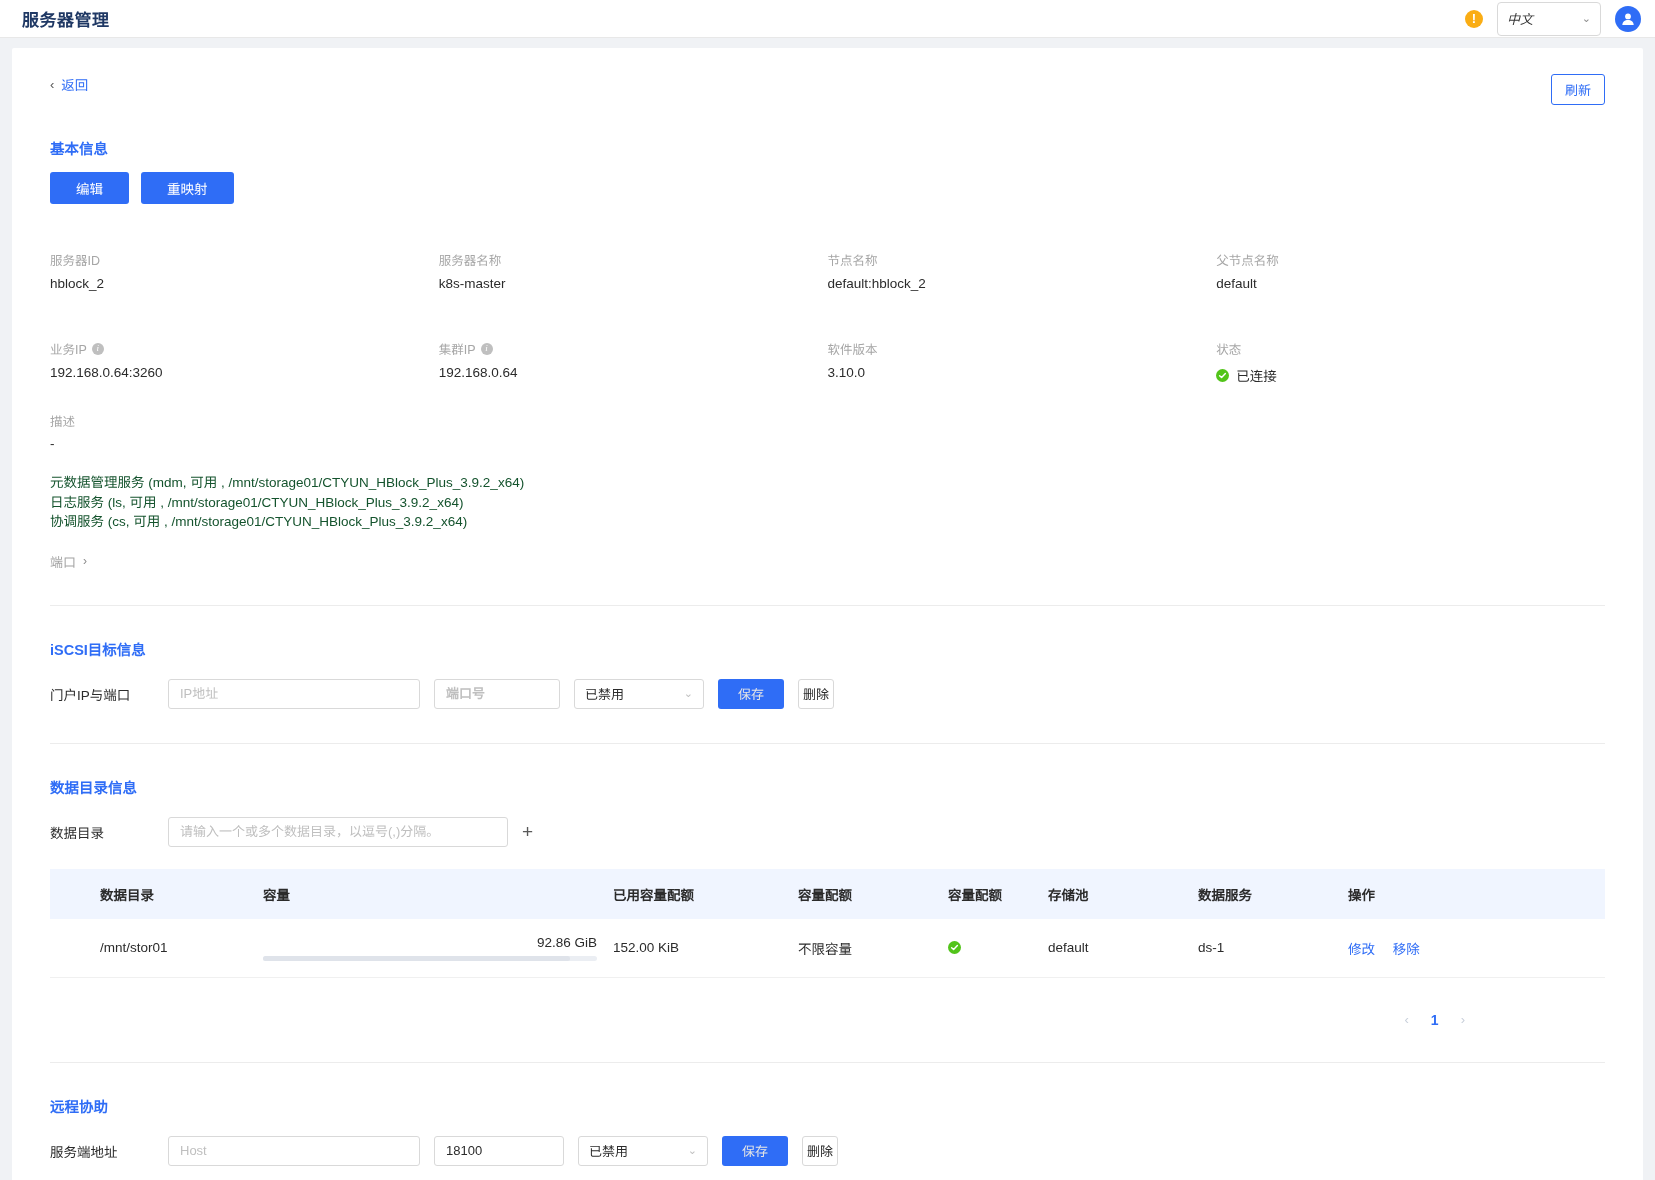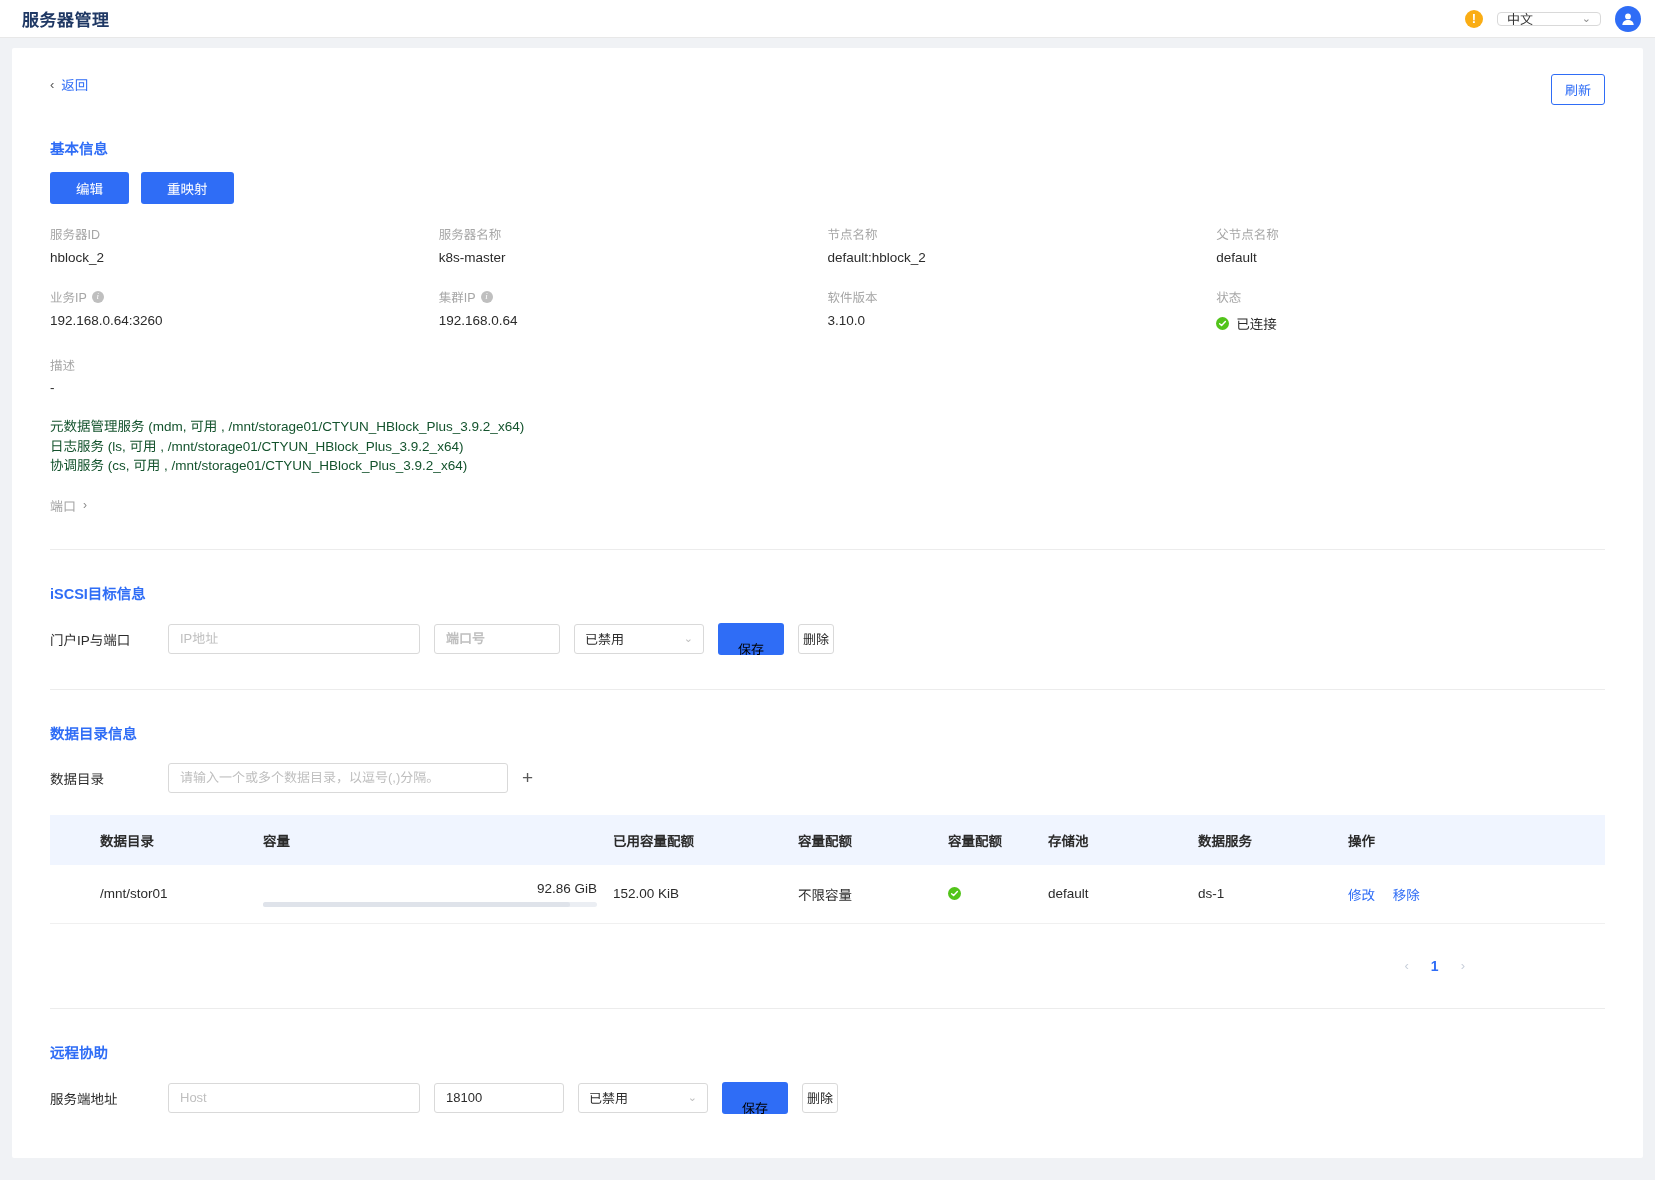--- a/index.html
+++ b/index.html
@@ -41,30 +41,31 @@
     color: #fff;
     font-size: 13px;
     font-weight: 700;
     display: flex;
     align-items: center;
     justify-content: center;
     line-height: 1;
     cursor: pointer;
   }
   .lang-select {
-    width: 104px; height: 14px;
+    width: 104px; height: 34px;
     border: 1px solid #d9d9d9;
     border-radius: 4px;
     background: #fff;
     display: flex;
     align-items: center;
     padding: 0 9px;
     font-size: 13px;
     color: #333;
     cursor: pointer;
+    font-style: italic;
   }
   .lang-select .chev { margin-left: auto; color: #8c8c8c; font-size: 11px; }
   .avatar {
     width: 26px; height: 26px;
     border-radius: 50%;
     background: #2f6df6;
     display: flex; align-items: center; justify-content: center;
     cursor: pointer;
   }
   .avatar svg { display:block; }
@@ -131,20 +132,21 @@
     margin-top: 20px;
     row-gap: 22px;
   }
   .info-label {
     font-size: 12.5px;
     color: #a6a6a6;
     margin-bottom: 7px;
     display: flex;
     align-items: center;
     gap: 5px;
+    margin-top: 26px;
   }
   .info-value {
     font-size: 13.5px;
     color: #2b2b2b;
   }
   .info-icon {
     display:inline-flex;
     width: 12px; height: 12px;
     border-radius: 50%;
     background: #bfbfbf;
@@ -220,23 +222,23 @@
     border: 1px solid #d9d9d9;
     border-radius: 3px;
     background: #fff;
     display: flex; align-items: center;
     padding: 0 10px;
     font-size: 13px; color: #2b2b2b;
     cursor: pointer;
   }
   .sel .chev { margin-left: auto; color: #bfbfbf; font-size: 11px; }
   .btn-save {
-    background: #2f6df6; color:#000000; border:none;
+    background: #2f6df6; color:#e5e5e5; border:none;
     border-radius: 3px; font-size: 13px;
-    height: 30px; padding: 16px 20px; cursor: pointer;
+    height: 30px; padding: 4px 20px; cursor: pointer;
     font-family: inherit;
   }
   .btn-del {
     background:#fff; color:#2b2b2b; border:1px solid #d9d9d9;
     border-radius:3px; font-size:13px;
     height:30px; padding: 0 4px; cursor:pointer;
     font-family: inherit;
   }
 
   .dir-row { display:flex; align-items:center; gap: 14px; margin-top: 20px; }

